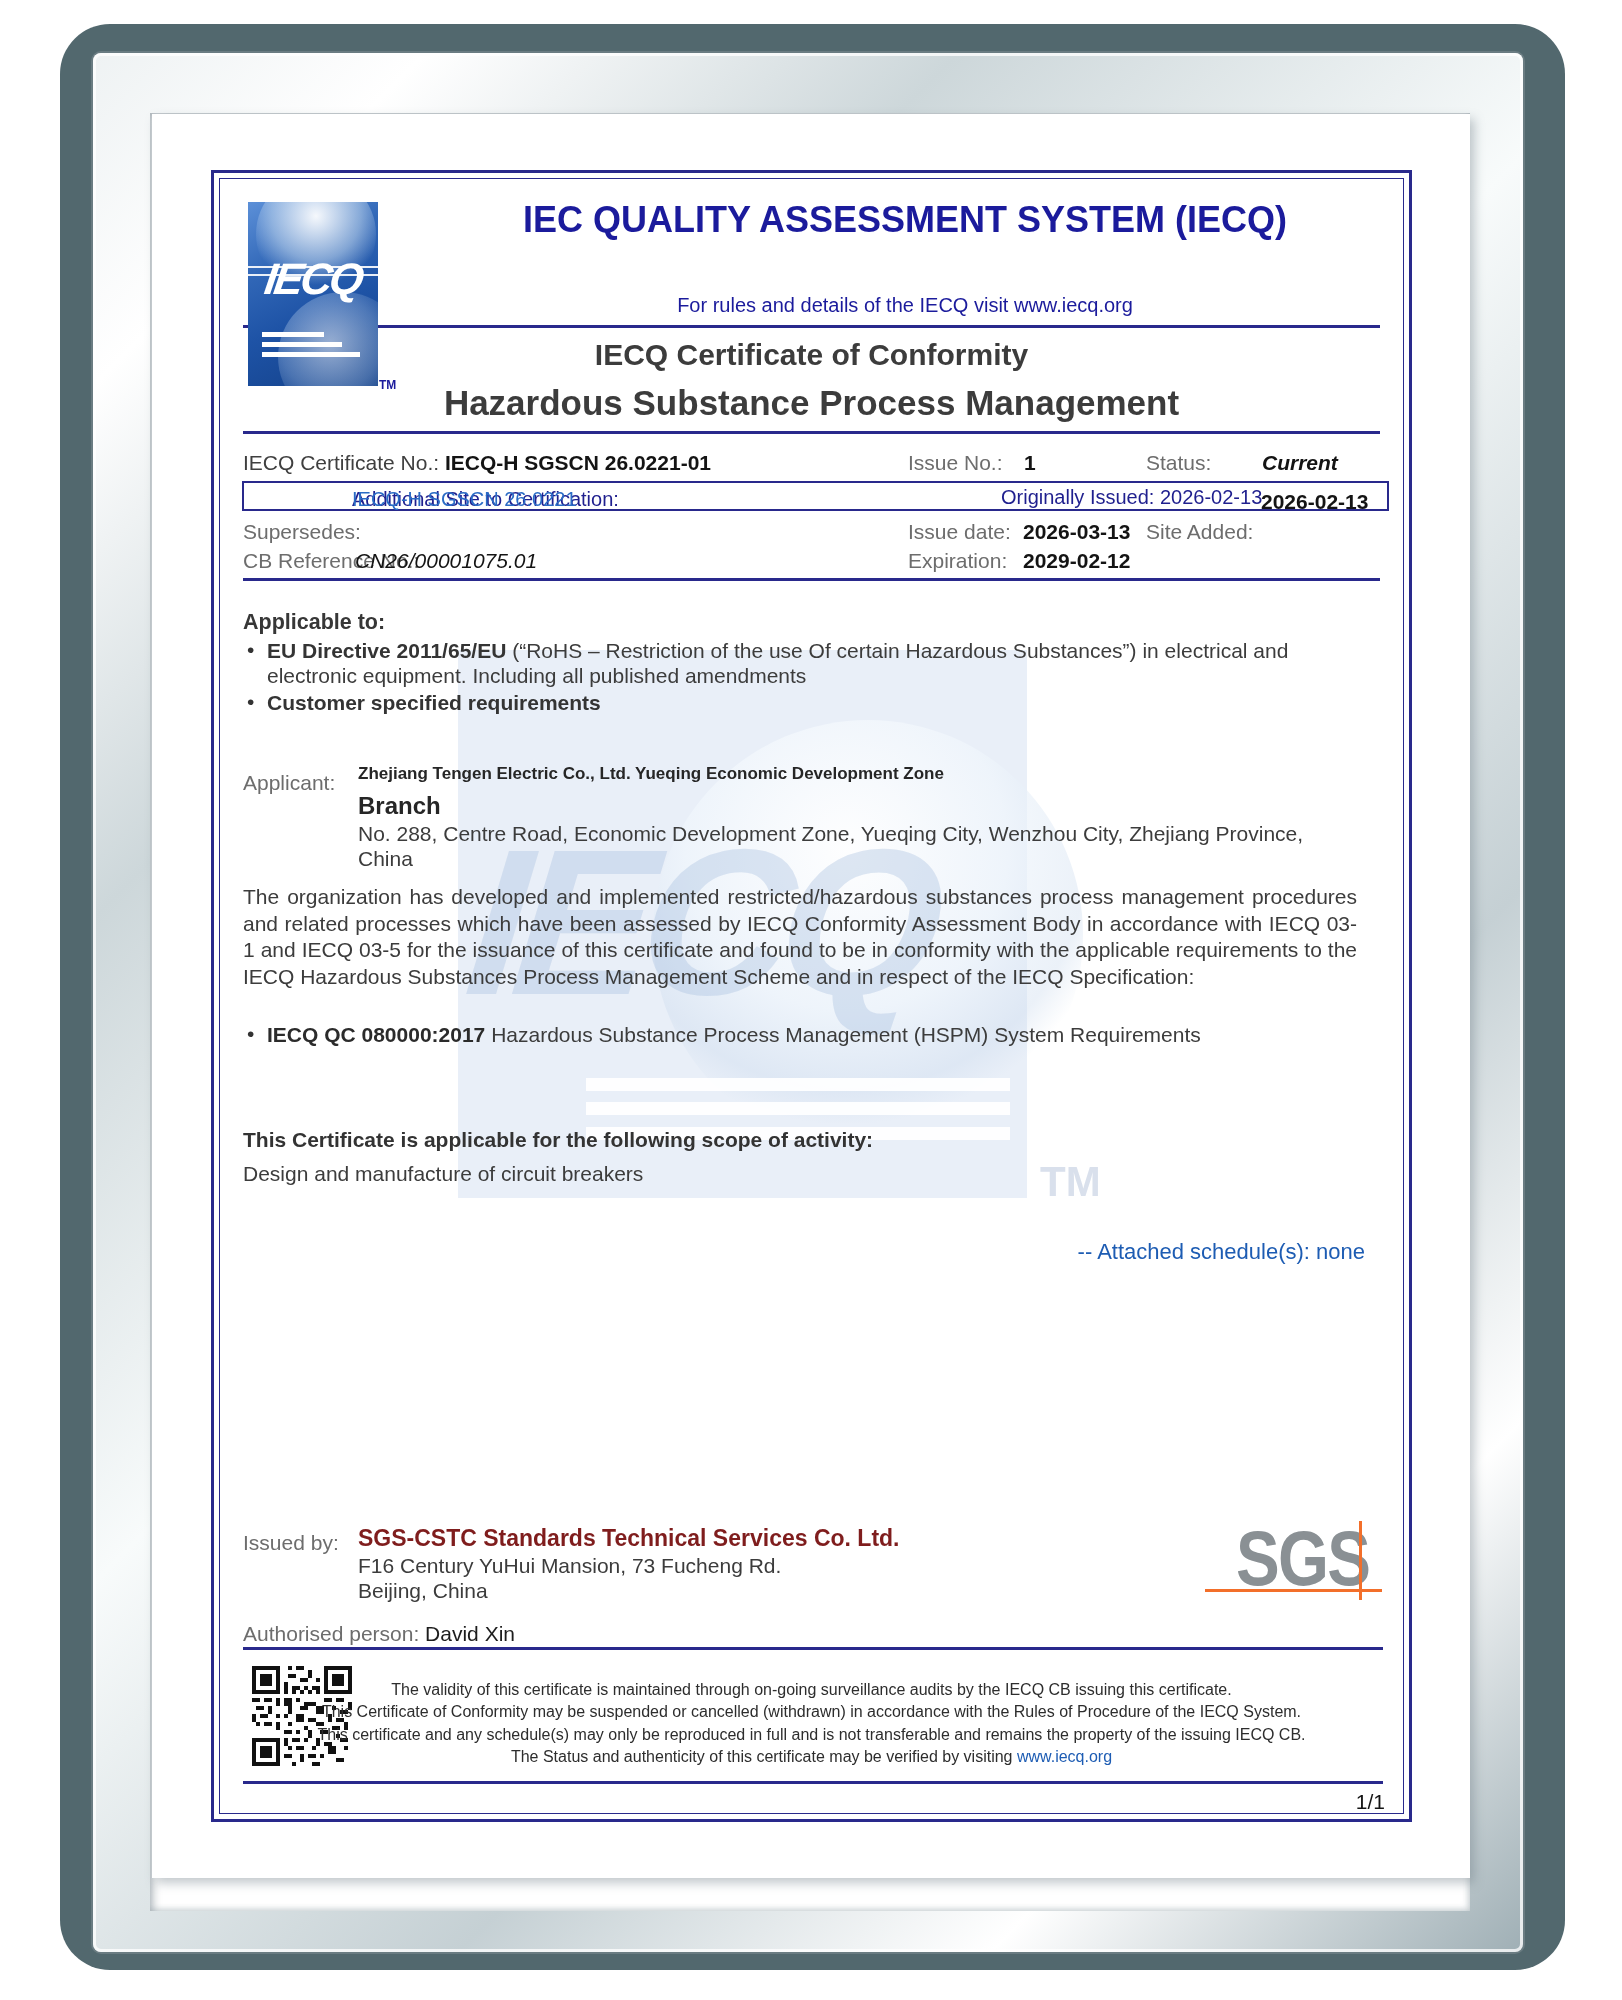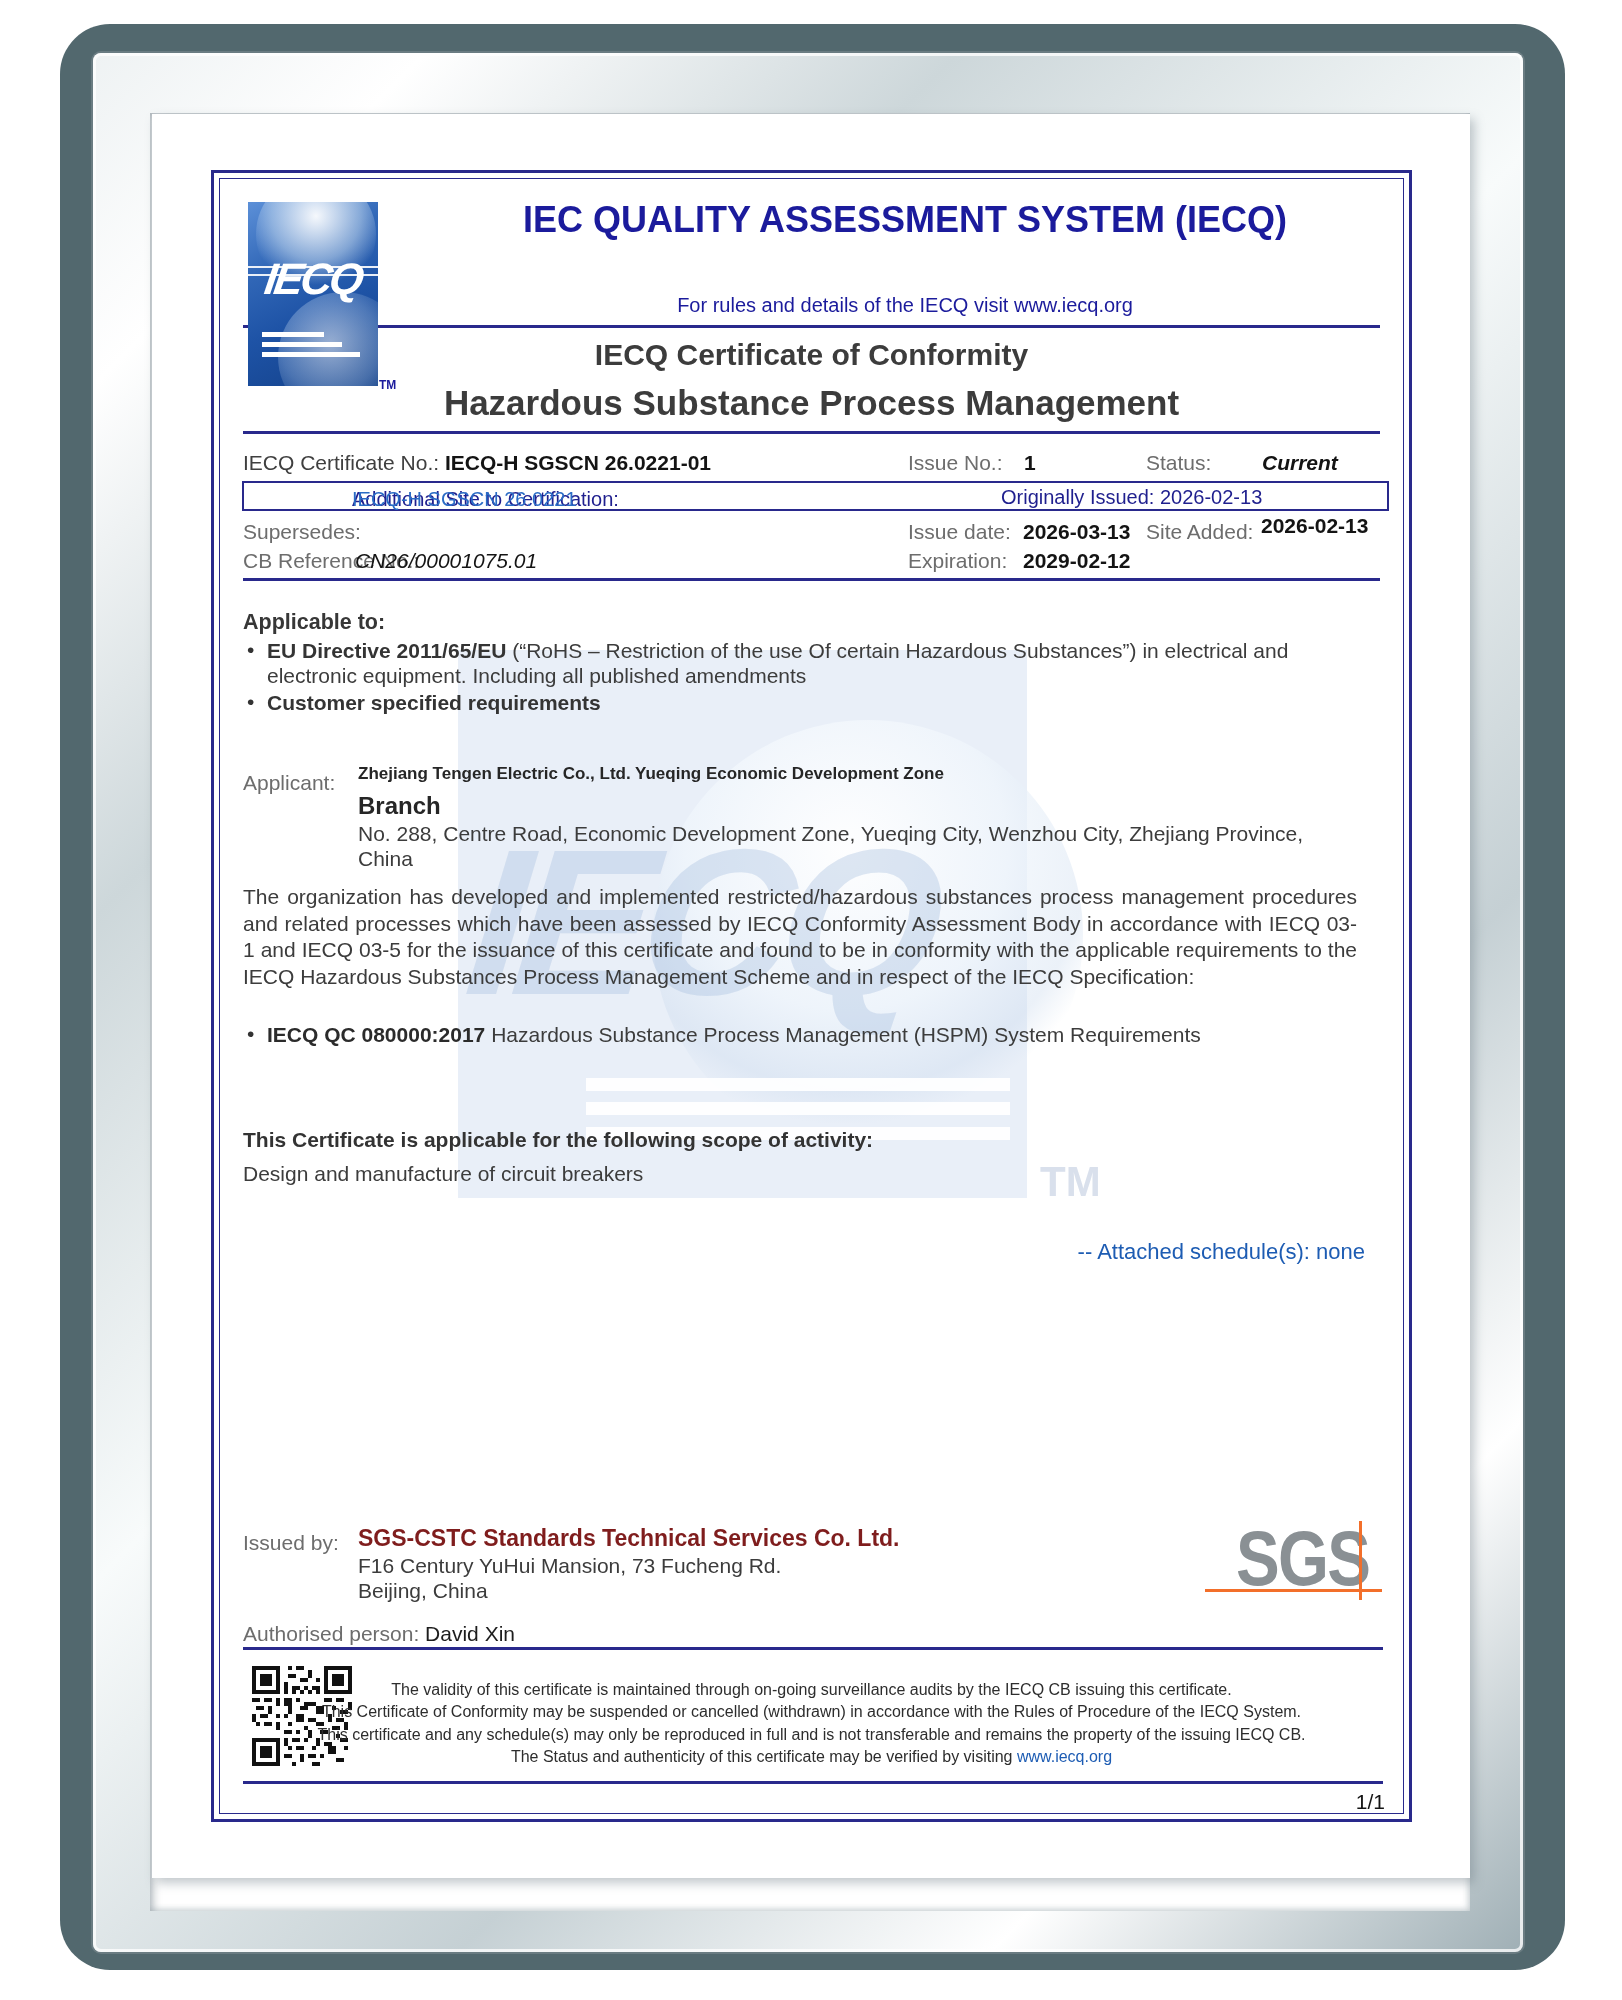--- a/index.html
+++ b/index.html
@@ -130,21 +130,21 @@
       <span style="color:#1f1f8e;">Additional Site to Certification: </span>
       <span style="color:#2a6bc5;">IECQ-H SGSCN 26.0221</span>
     </span>
   <span style="left:757px;color:#1f1f8e;">Originally Issued: 2026-02-13</span>
 </div>
 
 <div class="txt f21 gray" style="left:243px;top:519px;">Supersedes:</div>
 <div class="txt f21 gray" style="left:908px;top:519px;">Issue date:</div>
 <div class="txt f21 b blk" style="left:1023px;top:519px;">2026-03-13</div>
 <div class="txt f21 gray" style="left:1146px;top:519px;">Site Added:</div>
-<div class="txt f21 b blk" style="left:1261px;top:513px;">2026-02-13</div>
+<div class="txt f21 b blk" style="left:1261px;top:489px;">2026-02-13</div>
 
 <div class="txt f21 gray" style="left:243px;top:548px;">CB Reference No.:</div>
 <div class="txt f21 blk" style="left:355px;top:548px;font-style:italic;">CN26/00001075.01</div>
 <div class="txt f21 gray" style="left:908px;top:548px;">Expiration:</div>
 <div class="txt f21 b blk" style="left:1023px;top:548px;">2029-02-12</div>
 
 <div class="abs rule" style="left:243px;top:578px;width:1137px;"></div>
 
 <div class="txt b" style="left:243px;top:610px;font-size:21.5px;color:#373737;">Applicable to:</div>
 <div class="txt" style="left:247px;top:638px;font-size:21px;color:#333;">•</div>

